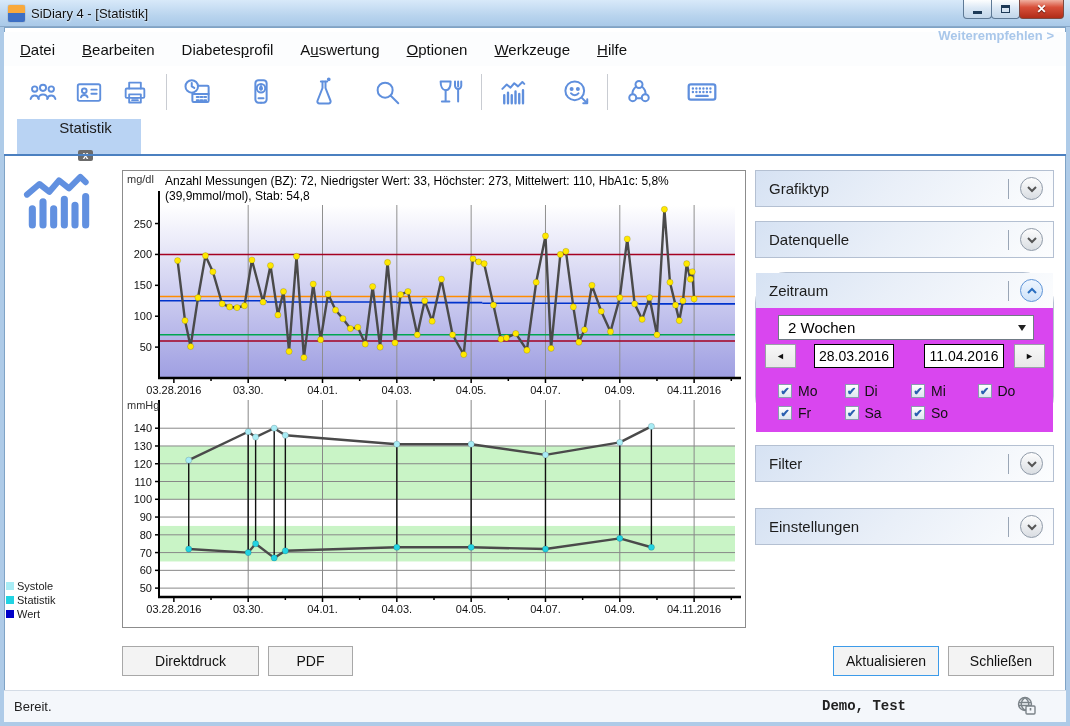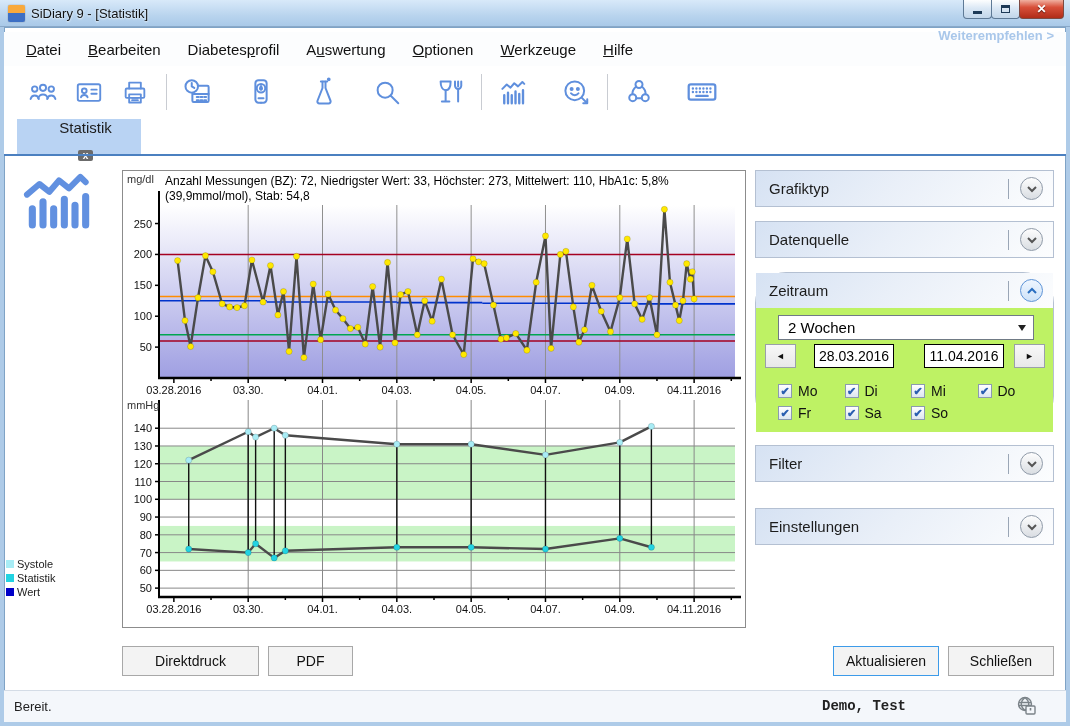--- a/index.html
+++ b/index.html
@@ -17,21 +17,21 @@
     background:linear-gradient(#fdfefe,#dbe8f5 45%,#c2d6ea); border-radius:0 0 4px 4px; margin-left:-1px; }
   .winbtn.close { width:45px; background:linear-gradient(#f0b0a0,#d8503a 40%,#b02c18); border-color:#7c4a42; }
   .glyph-min { width:9px; height:3px; background:#1d3a57; margin-top:6px; }
   .glyph-max { width:9px; height:8px; border:1px solid #1d3a57; border-top:3px solid #1d3a57; background:transparent; }
   .glyph-x { color:#fff; font-size:12px; font-weight:bold; text-shadow:0 1px 1px #5c150a; }
 
   .client { position:absolute; left:4px; top:27px; width:1062px; height:692px; background:#fff; border:1px solid #7fa3c6; }
 
   
   .menubar { position:absolute; left:4px; top:32px; width:1062px; height:34px; background:#fcfdfe;
-    display:flex; align-items:center; padding-left:22px; gap:27px; }
+    display:flex; align-items:center; padding-left:16px; gap:27px; }
   .menu-item { font-size:15px; color:#111; cursor:default; }
   .menu-item u { text-decoration:underline; }
 
   
   .toolbar { position:absolute; left:4px; top:66px; width:1062px; height:52px; background:#fff;
     display:flex; align-items:center; padding-left:16px; }
   .tbicon { width:46px; height:34px; display:flex; align-items:center; justify-content:center; }
   .tbicon svg { stroke:#5f8fdd; fill:none; stroke-width:1.6; stroke-linecap:round; stroke-linejoin:round; }
   .tbsep { width:1px; height:36px; background:#c9ccd2; margin:0 8px; }
   .recommend { position:absolute; right:16px; top:28px; font-size:13px; font-weight:bold; color:#a9c7ea; }
@@ -48,35 +48,35 @@
   
   .bigstat { position:absolute; left:16px; top:168px; }
   .bigstat svg { stroke:#6190e0; fill:#6190e0; }
 
   .chart-panel { position:absolute; left:122px; top:170px; width:624px; height:458px; border:1px solid #8c8c8c; background:#fff; }
   .chart-header { position:absolute; left:42px; top:3px; width:570px; font-size:12px; color:#000; line-height:1.25; }
   svg.chart { position:absolute; left:0; }
   #glucose-svg { top:0; }
   #bp-svg { top:226px; }
 
-  .legend { position:absolute; left:6px; top:557px;text-align:center; }
+  .legend { position:absolute; left:6px; top:579px;text-align:center; }
   .legend-item { display:flex; align-items:center; gap:3px; height:14px; }
   .legend-swatch { width:8px; height:8px; }
   .legend-label { font-size:11px; color:#222; }
 
   
   .section { position:absolute; left:755px; width:299px; border:1px solid #b4c0d2; }
   .sec-head { height:35px; background:linear-gradient(135deg,#d6e2f3 0%,#e9eff8 45%,#fcfdfe 100%);
     display:flex; align-items:center; position:relative; }
   .sec-label { font-size:15px; color:#1c1c1c; padding-left:13px; }
   .sec-sep { position:absolute; right:44px; top:8px; width:1px; height:20px; background:#9aa6b6; }
   .chev { position:absolute; right:10px; top:6px; width:23px; height:23px; border-radius:50%;
     border:1px solid #8f9aa8; background:linear-gradient(#fdfdfd,#d9dde2); display:flex; align-items:center; justify-content:center; }
   .chev.up { border-color:#5e94d6; background:linear-gradient(#eef6ff,#cfe3f8); }
-  .sec-body { background:#bef264; }
+  .sec-body { background:#d946ef; }
 
   .combo { position:absolute; left:22px; top:7px; width:256px; height:25px; border:1px solid #707a85; background:#fff;
     font-size:15px; color:#000; display:flex; align-items:center; padding-left:9px; }
   .combo-arrow { position:absolute; right:7px; top:9px; width:0; height:0; border:4px solid transparent; border-top:6px solid #222; }
   .navbtn { position:absolute; top:36px; width:31px; height:24px; border:1px solid #9aa0a8; background:linear-gradient(#f8f8f8,#e8e8e8);
     display:flex; align-items:center; justify-content:center; font-size:9px; color:#111; }
   .datefield { position:absolute; top:36px; width:80px; height:24px; border:1px solid #000; background:#fff;
     font-size:14px; color:#000; display:flex; align-items:center; justify-content:center; }
   .weekdays { position:absolute; left:22px; top:72px; width:266px; display:flex; flex-wrap:wrap; }
   .wd { width:25%; height:22px; display:flex; align-items:center; gap:6px; }
@@ -91,21 +91,21 @@
   .statusbar { position:absolute; left:4px; top:690px; width:1062px; height:32px; background:#f4f7fb; border-top:1px solid #d4dce6; }
   .status-left { position:absolute; left:10px; top:8px; font-size:13px; color:#222; }
   .status-user { position:absolute; right:160px; top:7px; font-size:14px; font-weight:bold; color:#222;font-family:Liberation Mono, monospace; }
   .status-icon { position:absolute; right:28px; top:3px; }
 </style>
 </head>
 <body>
 
 <div class="titlebar">
   <div class="title-icon"></div>
-  <div class="title-text">SiDiary 9 - [Statistik]</div>
+  <div class="title-text">SiDiary 4 - [Statistik]</div>
   <div class="winbtns">
     <div class="winbtn">
         <span class="glyph-min"></span>
       </div>
     <div class="winbtn">
         <span class="glyph-max"></span>
       </div>
     <div class="winbtn close">
         <span class="glyph-x">✕</span>
       </div>

